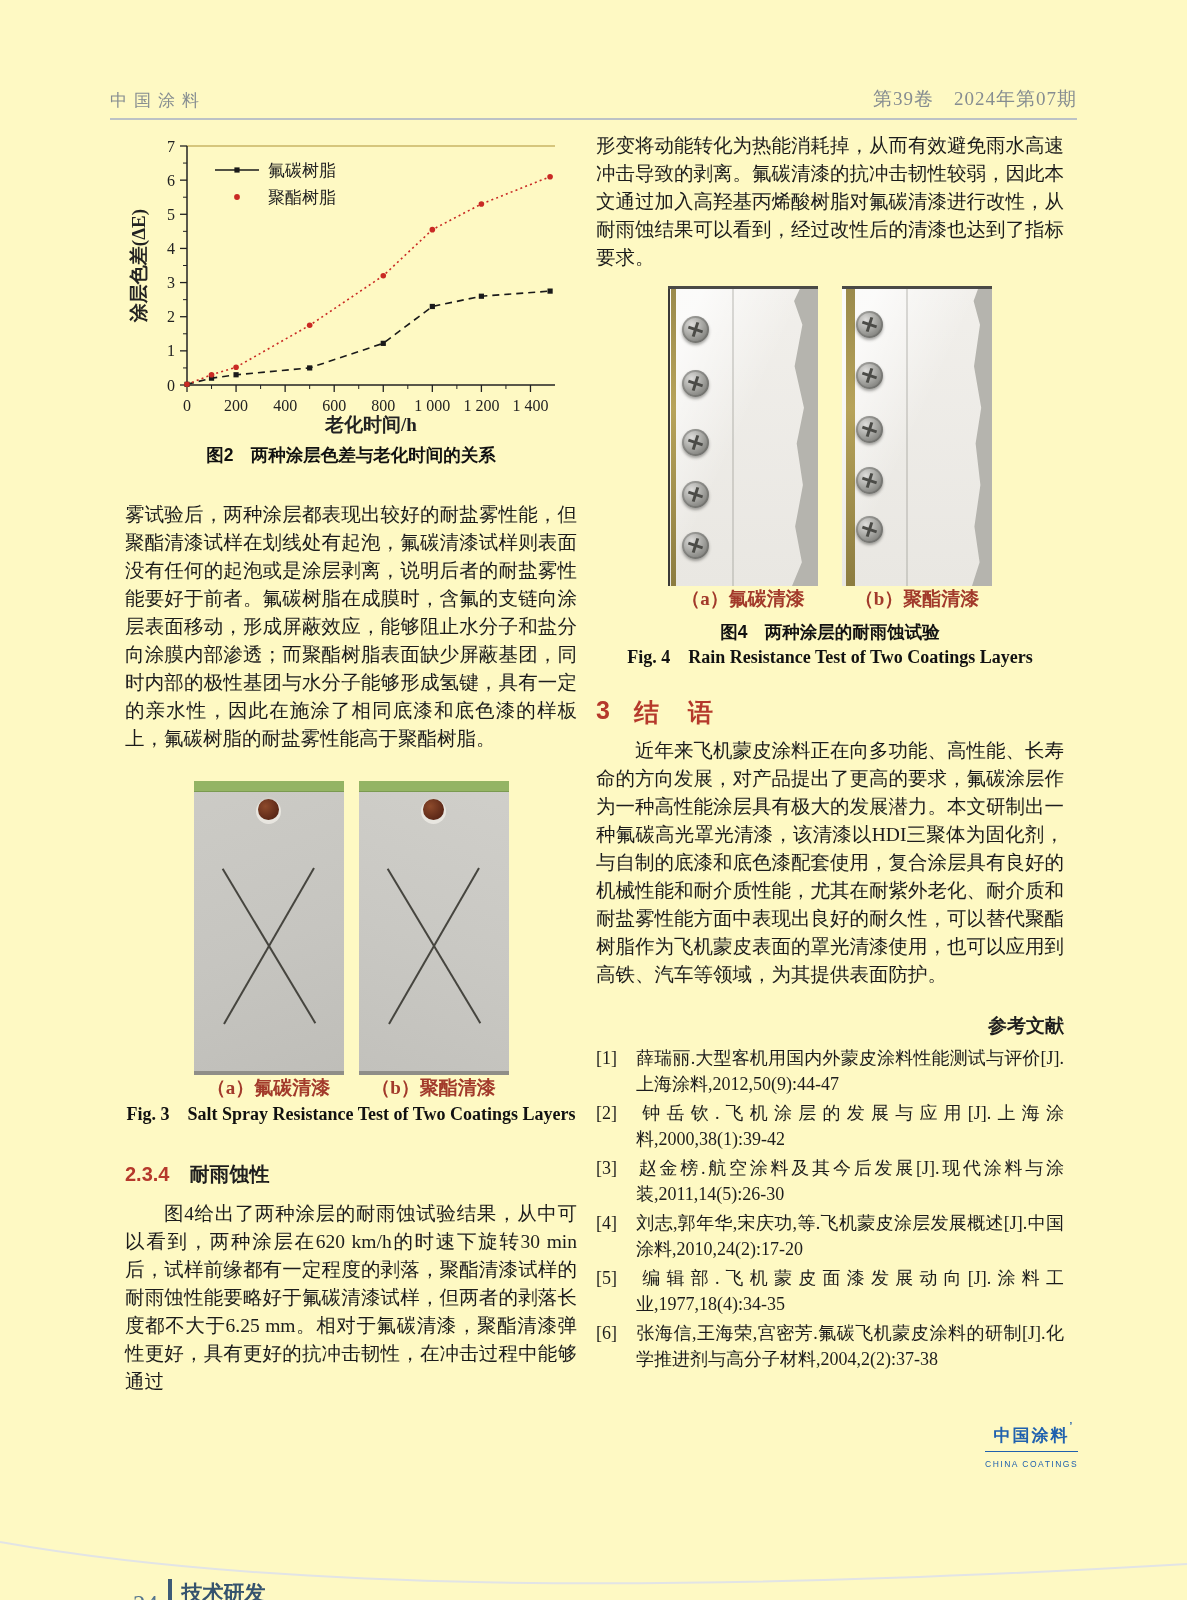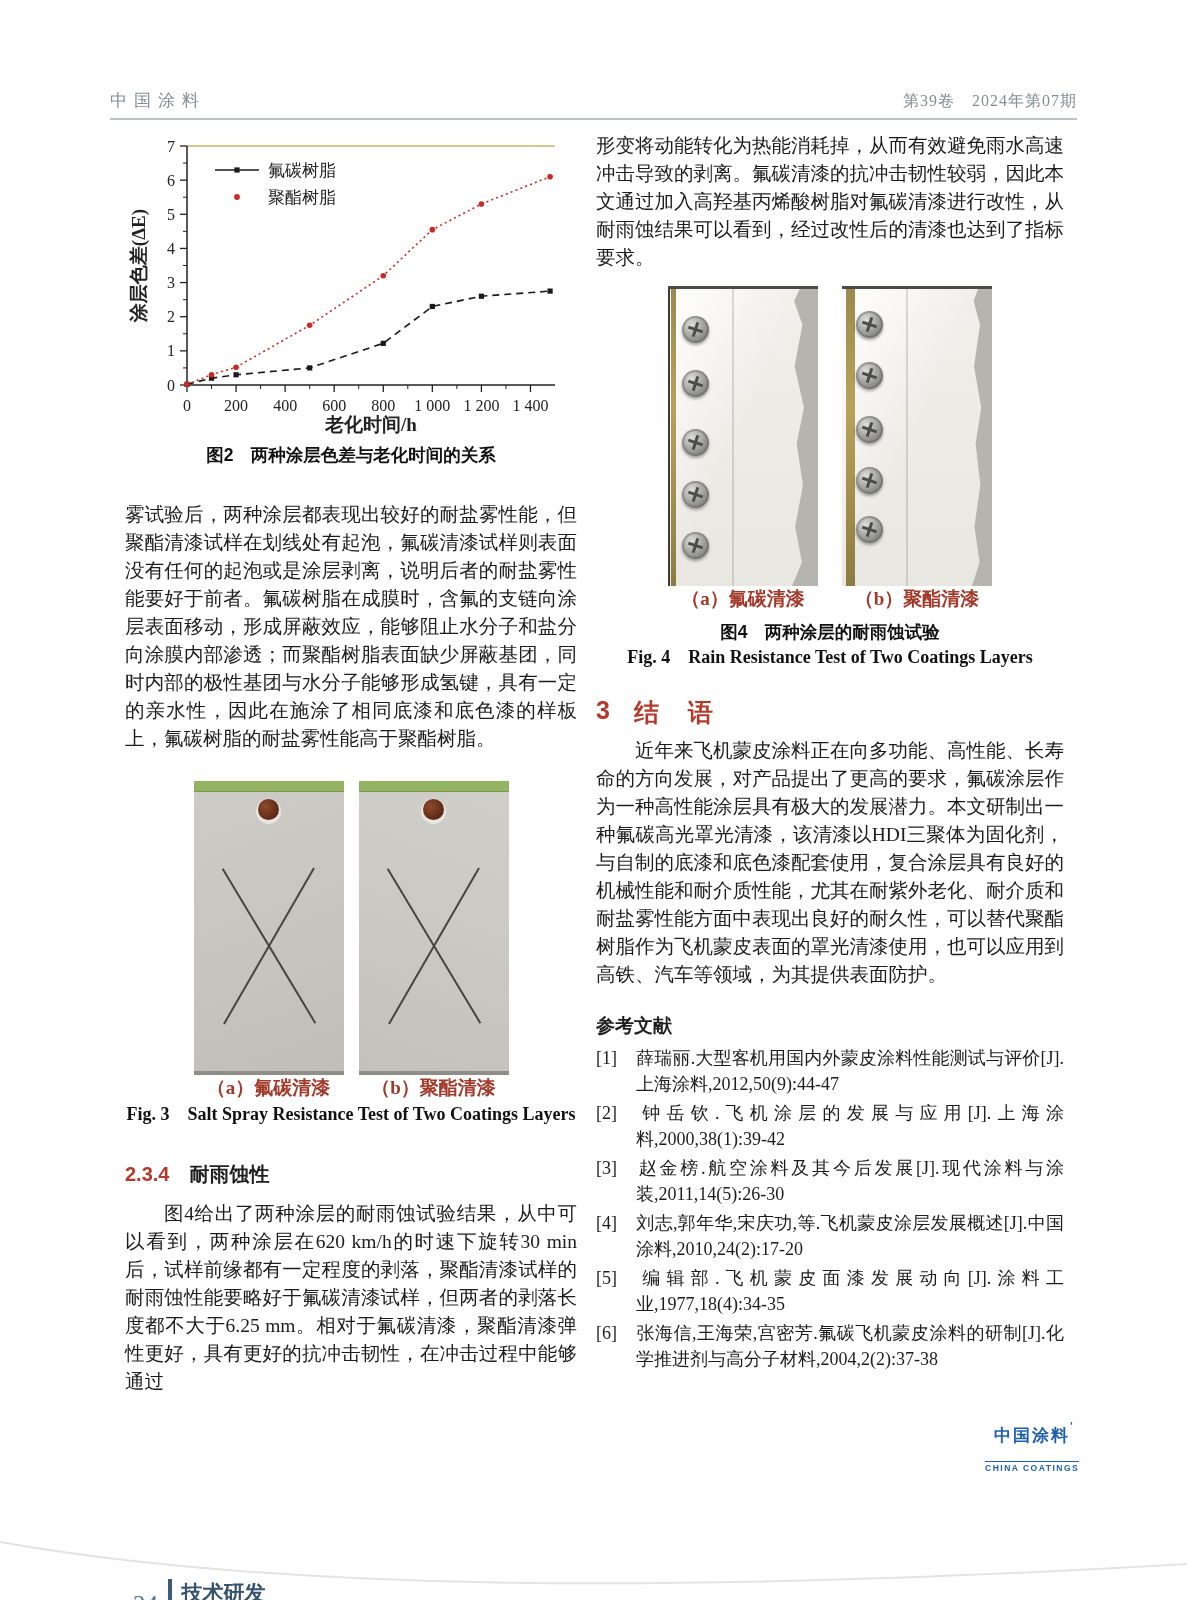--- a/index.html
+++ b/index.html
@@ -1,29 +1,29 @@
 <!DOCTYPE html>
 <html><head>
 <meta charset="utf-8">
 <style>
   html,body{margin:0;padding:0;background:#e8e8e8;}
   .page{
-    position:relative; width:1187px; height:1600px; background:#ffffff;
+    position:relative; width:1187px; height:1600px; background:#fef9c3;
     margin:0 auto; overflow:hidden;
     font-family:"Liberation Serif","DejaVu Serif",serif; color:#1e1e1e;
   }
   
   .header{
     position:absolute; left:110px; right:110px; top:80px; height:32px;
     border-bottom:2px solid #bcc2c5;
     display:flex; justify-content:space-between; align-items:flex-end;
     padding-bottom:6px;
   }
   .header .jname{font-size:17px; color:#868d91; letter-spacing:7px;}
-  .header .issue{font-size:16px; color:#868d91; letter-spacing:1px;}
+  .header .issue{font-size:19px; color:#868d91; letter-spacing:1px;}
 
   
   .col{position:absolute; top:132px;}
   .col-left{left:125px; width:452px;}
   .col-right{left:596px; width:468px;}
 
   .body-par{
     font-size:19.5px; line-height:28px; text-align:justify; text-justify:inter-ideograph;
     color:#1c1c1c;
   }
@@ -96,37 +96,37 @@
     display:flex; gap:20px; align-items:baseline;
   }
   .subsec .num{color:#b5392b;}
   .sec3{
     font-family:"Liberation Sans","DejaVu Sans",sans-serif; font-weight:bold; font-size:25px;
     color:#b5392b; display:flex; gap:22px; letter-spacing:2px;
   }
 
   
   .ref-head{
-    text-align:left; font-family:"Liberation Sans","DejaVu Sans",sans-serif;
+    text-align:right; font-family:"Liberation Sans","DejaVu Sans",sans-serif;
     font-weight:bold; font-size:19px;
   }
   .ref-item{
     font-size:18px; line-height:26px; text-align:justify;
     padding-left:40px; text-indent:-40px; margin-top:3px; color:#1c1c1c;
   }
   .ref-item .mk{display:inline-block; width:40px; text-indent:0;}
 
   
   .logo{
     position:absolute; left:985px; top:1424px; text-align:center;
     font-family:"Liberation Sans","DejaVu Sans",sans-serif; color:#2061ae;
   }
   .logo .cn{font-size:17px; font-weight:bold; letter-spacing:2px; position:relative;}
   .logo .cn::after{content:"\2019"; font-size:10px; position:absolute; top:-3px;}
-  .logo .en{font-size:8.5px; font-weight:bold; letter-spacing:1.5px; border-top:1.5px solid #2061ae; margin-top:14px; padding-top:1px;}
+  .logo .en{font-size:8.5px; font-weight:normal; letter-spacing:1.5px; border-top:1.5px solid #2061ae; margin-top:4px; padding-top:7px;}
 
   .footer{position:absolute; left:133px; top:1579px; display:flex; align-items:center;}
   .footer .pn{font-size:25px; color:#54748e; margin-right:10px; margin-top:8px;}
   .footer .bar{width:3.5px; height:44px; background:#3e5b77; margin-right:10px;}
   .footer .fcn{font-family:Liberation Serif, serif; font-weight:bold; font-size:21px; color:#35536e; line-height:24px;}
   .footer .fen{font-size:12.5px; color:#7b90a5; line-height:16px;}
 
   .arc{position:absolute; left:0; top:1520px; pointer-events:none;}
 
   .mt6{margin-top:6px;} .mt10{margin-top:8px;} .mt12{margin-top:12px;}

